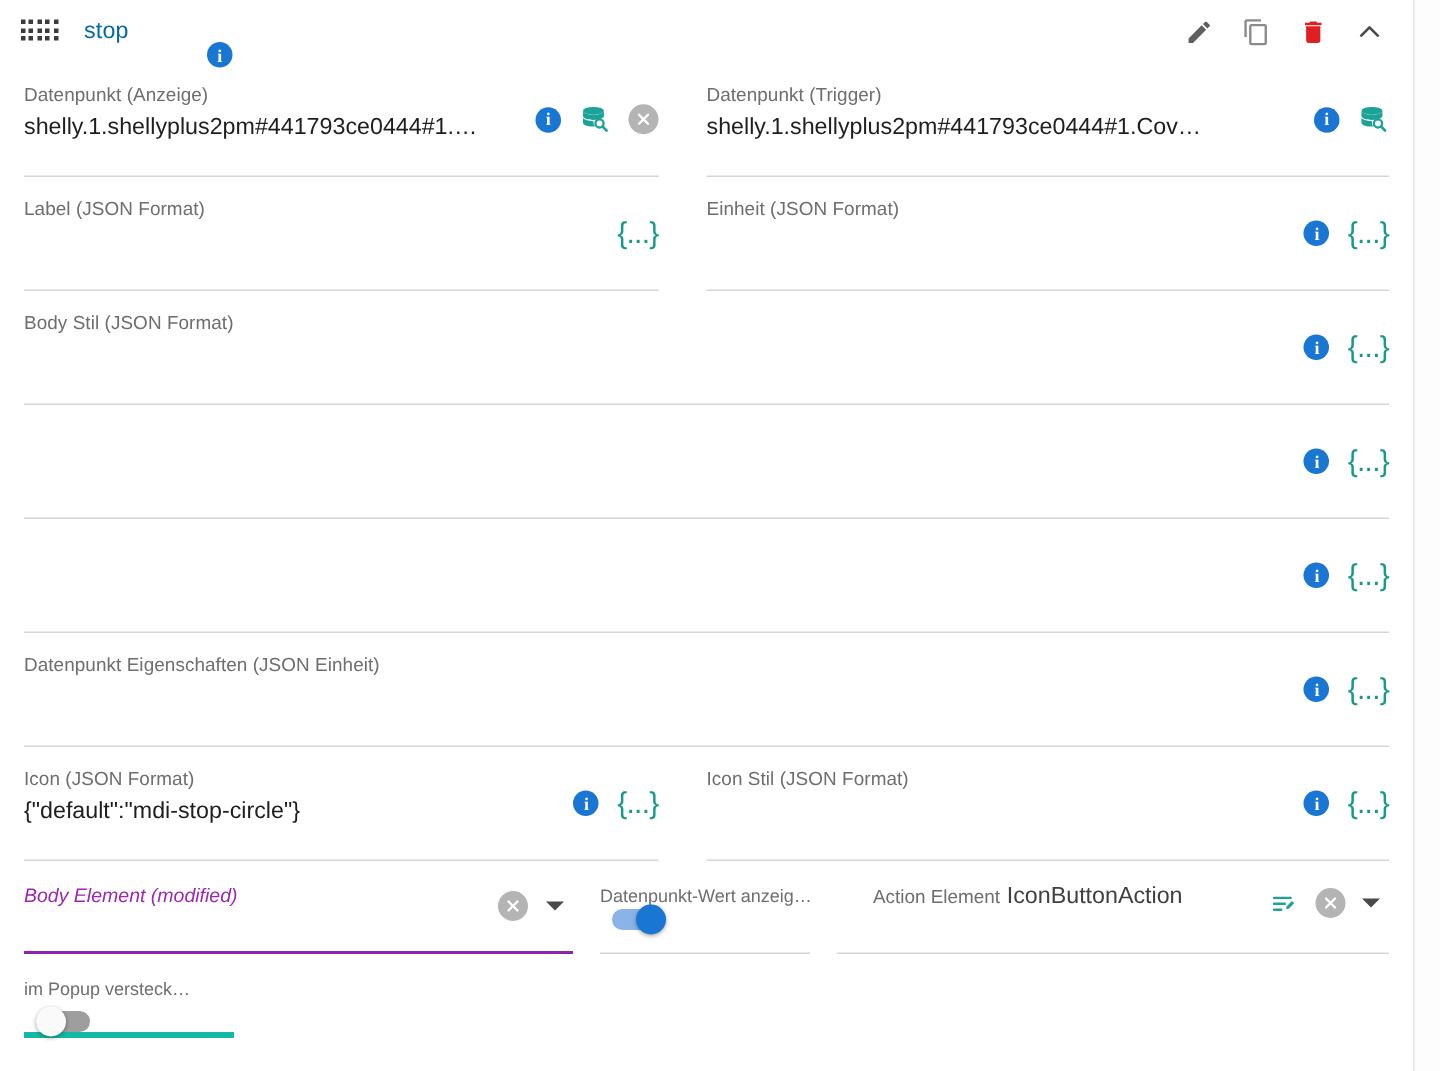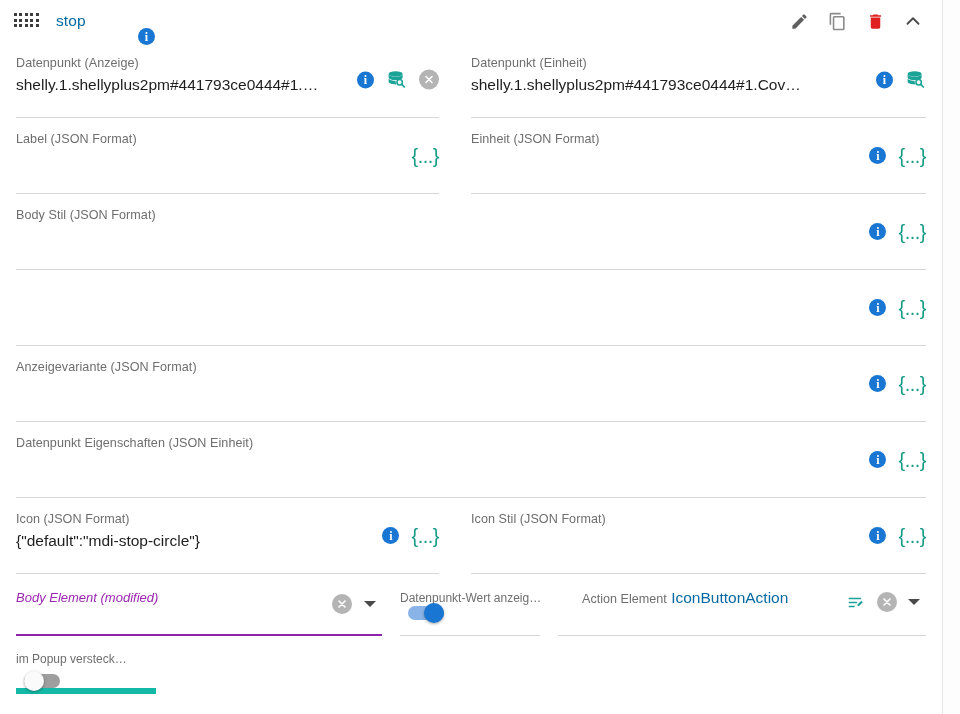--- a/index.html
+++ b/index.html
@@ -249,21 +249,21 @@
     border-bottom: 1px solid #d6d6d6;
   }
   .ae-label {
     font-size: 12.6px;
     color: #6e6e6e;
     line-height: 1.25;
     margin-left: 24px;
   }
   .ae-value {
     font-size: 15.5px;
-    color: #0369a1;
+    color: #404040;
     line-height: 1.25;
     margin-top: 3px;
   }
   .ae-adorn {
     position: absolute;
     right: 6px;
     top: 18px;
     display: flex;
     align-items: center;
     gap: 11px;
@@ -274,21 +274,21 @@
     display: flex;
     width: 942px;
     padding: 0 16px;
     margin-top: 12px;
   }
   .popup-field {
     position: relative;
     width: 140px;
     min-height: 44px;
     padding-top: 4px;
-    border-bottom: 6px solid #14b8a6;
+    border-bottom: 4px solid #14b8a6;
     display: flex;
     flex-direction: column;
   }
   .popup-info {
     position: absolute;
     left: 138px;
     top: 28px;
   }
 </style>
 </head>
@@ -370,21 +370,21 @@
           </span>
           <span class="clear-circle ic">
             <svg width="12" height="12" viewBox="0 0 24 24">
               <path stroke="#ffffff" stroke-width="3.2" stroke-linecap="round" d="M6 6l12 12M18 6L6 18"></path>
             </svg>
           </span>
         </span>
       </div>
 
       <div class="field half">
-        <span class="field-label">Datenpunkt (Einheit)</span>
+        <span class="field-label">Datenpunkt (Trigger)</span>
         <span class="field-value">shelly.1.shellyplus2pm#441793ce0444#1.Cover0.Stop</span>
         <span class="field-adorn">
           <span class="info-dot ic">i</span>
           <span class="ic">
             <svg width="21" height="21" viewBox="0 0 24 24">
               <ellipse cx="11" cy="5" rx="8" ry="3" fill="#1aa396"></ellipse>
               <path fill="#1aa396" d="M3 5v4c0 1.66 3.58 3 8 3s8-1.34 8-3V5c0 1.66-3.58 3-8 3S3 6.66 3 5z"></path>
               <path fill="#1aa396" d="M3 10.5V14c0 1.66 3.58 3 8 3 .3 0 .6 0 .9-.02A5.5 5.5 0 0 1 11 13.5c0-.2 0-.4.03-.6C7.2 12.8 4.2 11.8 3 10.5z"></path>
               <circle cx="15.6" cy="14.6" r="3.1" fill="none" stroke="#1aa396" stroke-width="1.8"></circle>
               <path stroke="#1aa396" stroke-width="2" stroke-linecap="round" d="M18 17l3 3"></path>
@@ -428,21 +428,20 @@
         <span class="field-value"></span>
         <span class="field-adorn">
           <span class="info-dot ic">i</span>
           <span class="json-braces ic">{...}</span>
         </span>
       </div>
     </div>
 
     <div class="row">
       <div class="field full">
-        <span class="field-label">Anzeigevariante (JSON Format)</span>
         <span class="field-value"></span>
         <span class="field-adorn">
           <span class="info-dot ic">i</span>
           <span class="json-braces ic">{...}</span>
         </span>
       </div>
     </div>
 
     <div class="row">
       <div class="field full">

